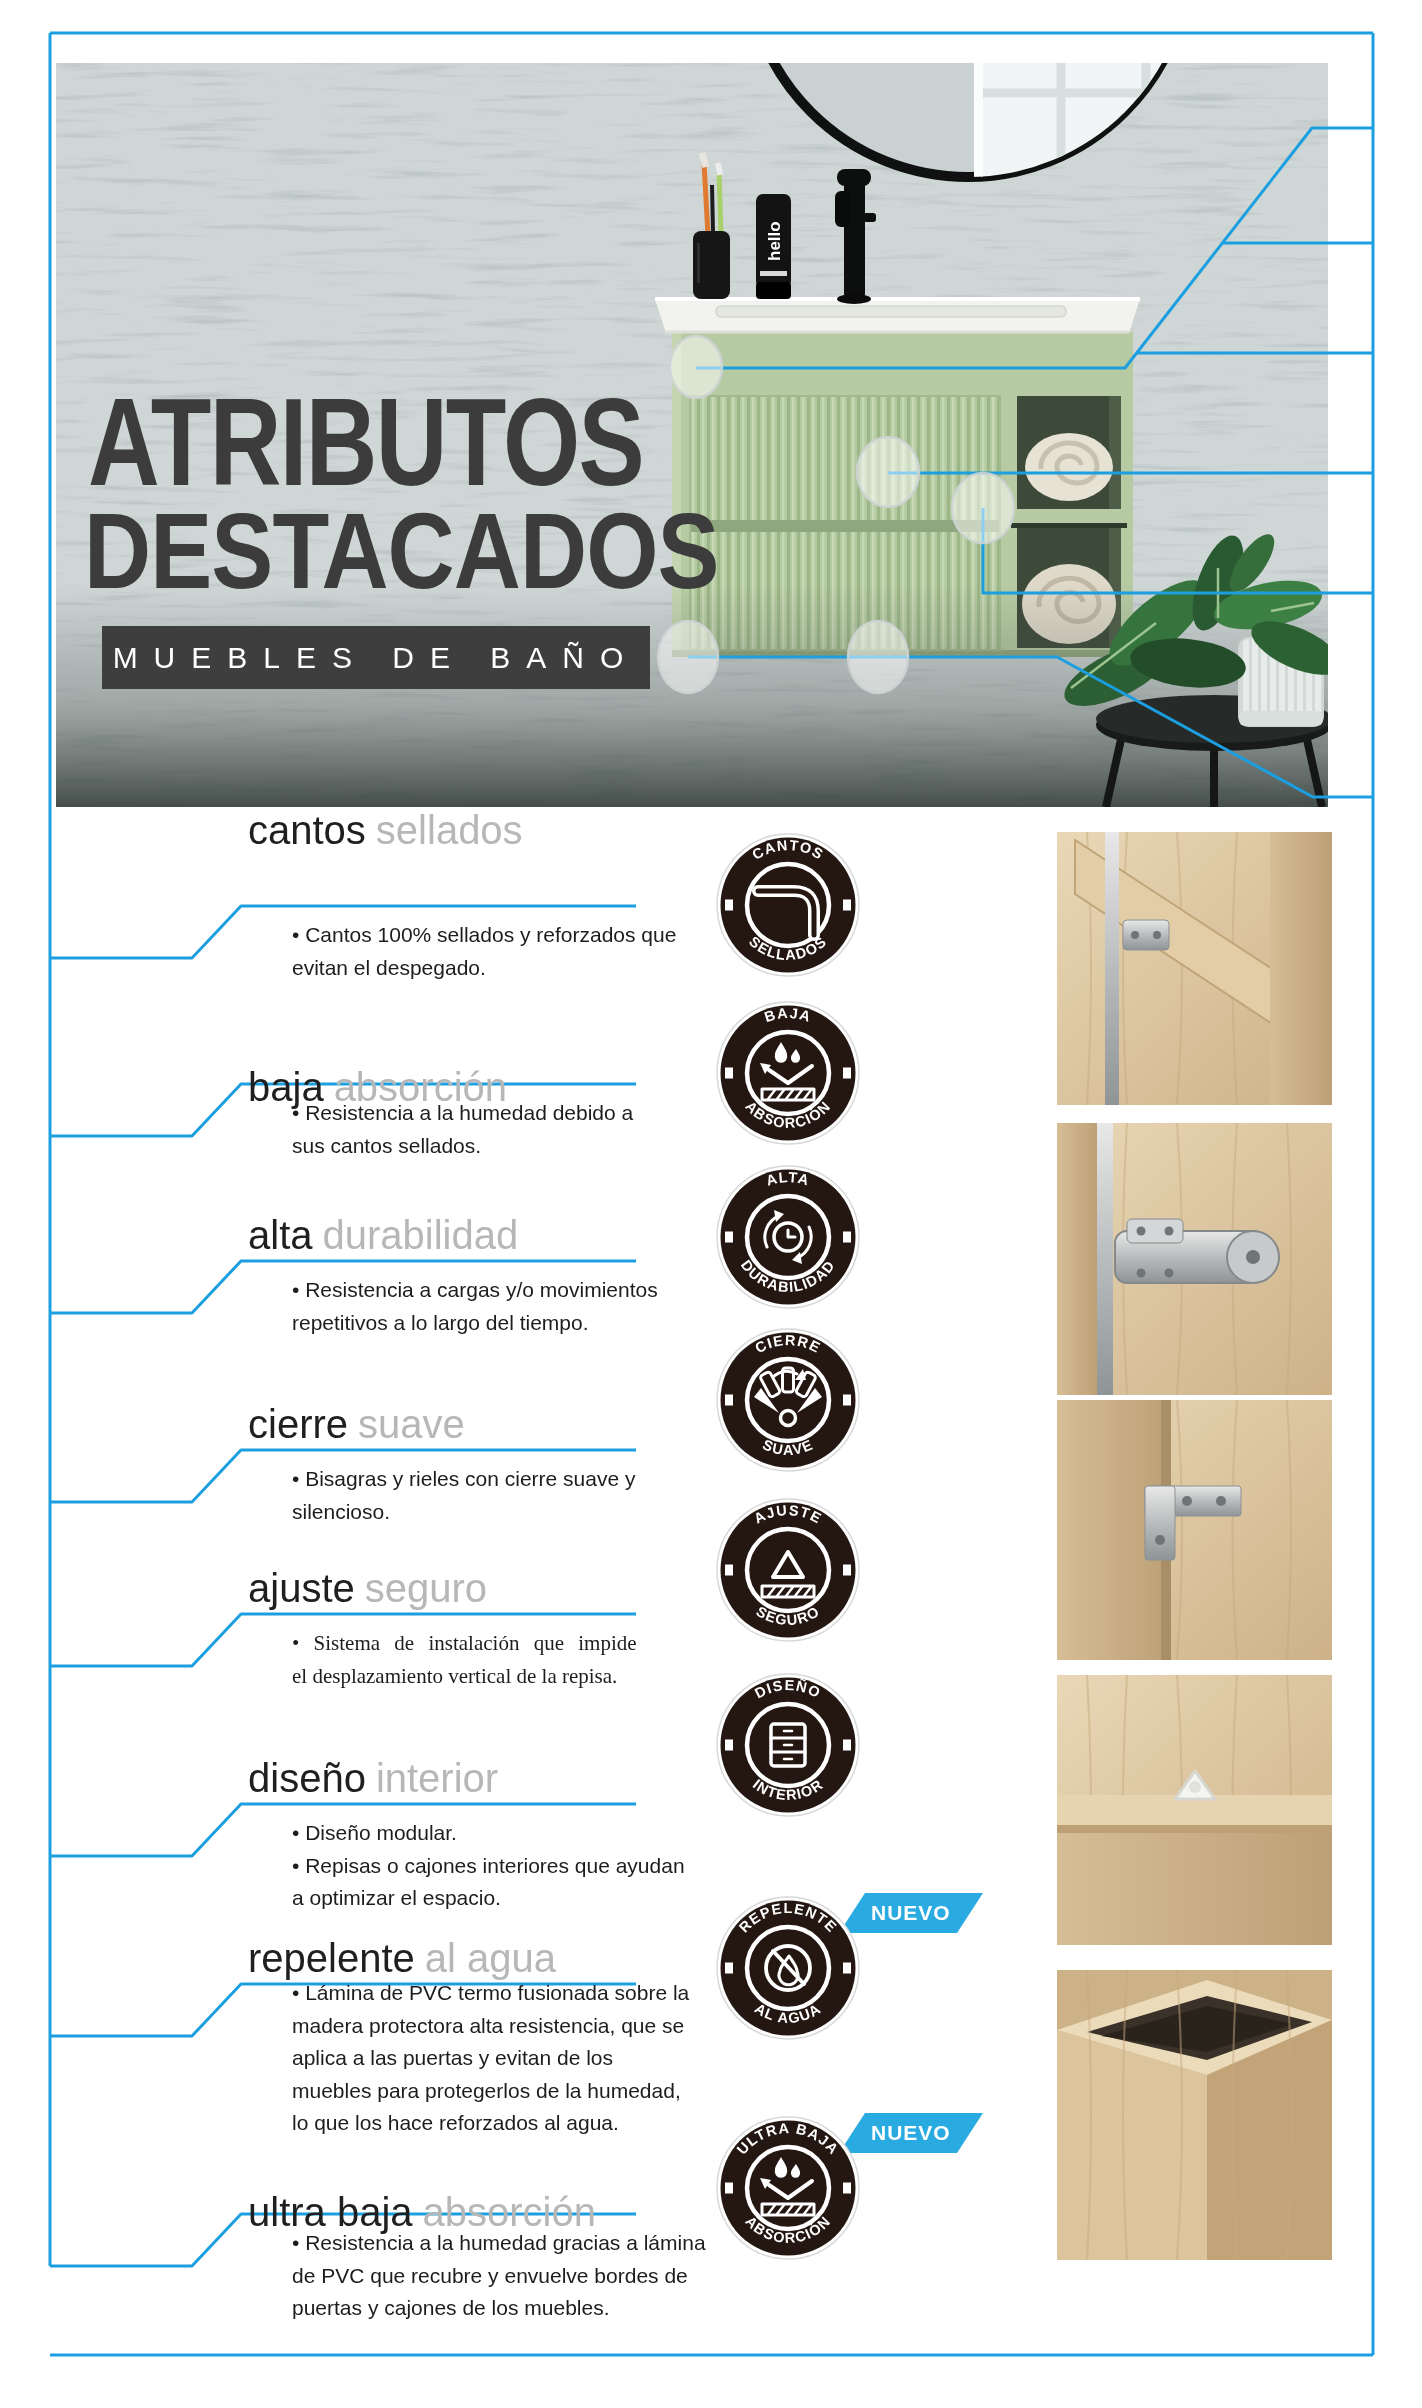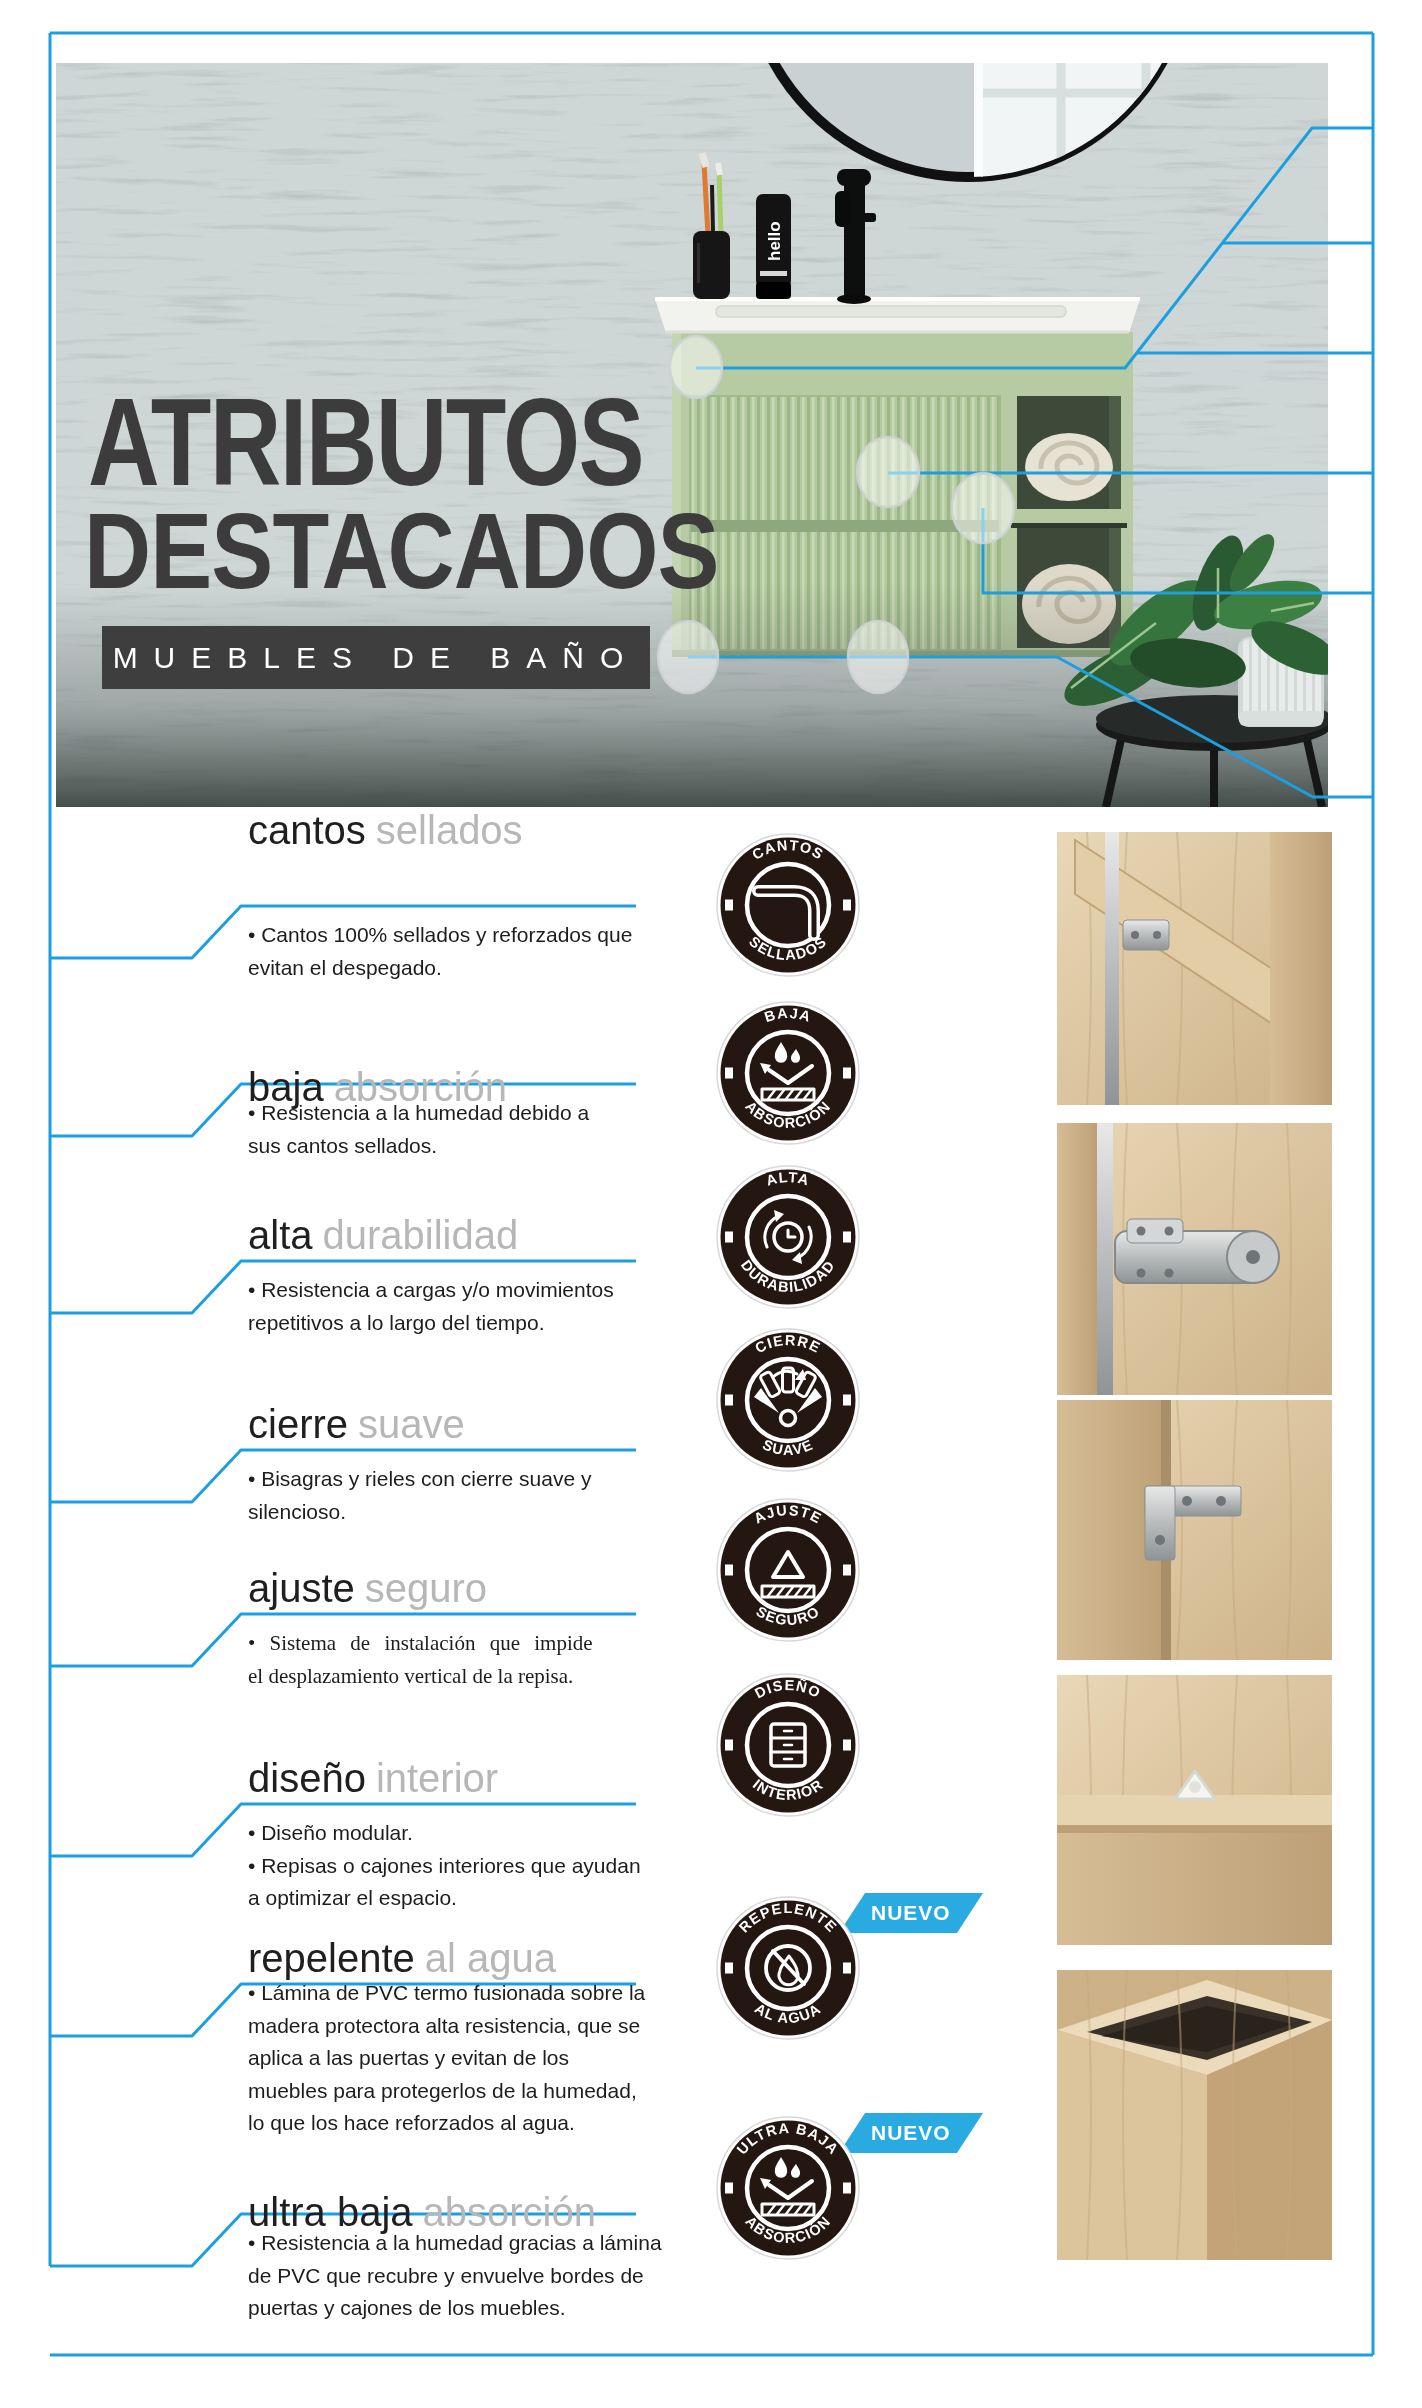--- a/index.html
+++ b/index.html
@@ -10,21 +10,21 @@
   .title1{left:88px;top:380px;font-size:124px;font-weight:700;letter-spacing:-2px;
           color:#3c3c3c;line-height:1;transform:scaleX(.80);transform-origin:left top;white-space:nowrap;}
   .title2{left:84px;top:497px;font-size:108px;font-weight:700;letter-spacing:-1px;
           color:#3c3c3c;line-height:1;transform:scaleX(.86);transform-origin:left top;white-space:nowrap;}
   .subbar{left:102px;top:626px;width:548px;height:63px;background:#3e3e3e;color:#fff;
           font-size:30px;letter-spacing:16px;line-height:63px;text-align:center;white-space:nowrap;}
   
   .head{left:248px;font-size:40px;font-weight:500;line-height:44px;white-space:nowrap;}
   .head .hd{color:#1f1f1f;}
   .head .hg{color:#b7b7b7;margin-left:10px;}
-  .bl{font-size:21px;line-height:32.5px;color:#1d1d1d;white-space:nowrap;}
+  .bl{font-size:21px;line-height:32.5px;color:#1d1d1d;white-space:nowrap;margin-left:44px;}
   .bl.ws{word-spacing:9px;}
   .bodytxt{left:248px;}
   
   .badge{position:absolute;}
   .ring{fill:#fff;font-family:"Liberation Sans",sans-serif;font-size:14.5px;font-weight:700;letter-spacing:1.2px;}
   
   .nuevo{position:absolute;left:852px;width:118px;height:40px;background:#29abe2;
          transform:skewX(-33deg);display:flex;align-items:center;justify-content:center;z-index:4;}
   .nuevo span{transform:skewX(33deg);color:#fff;font-weight:700;font-size:21px;letter-spacing:1px;}
   

